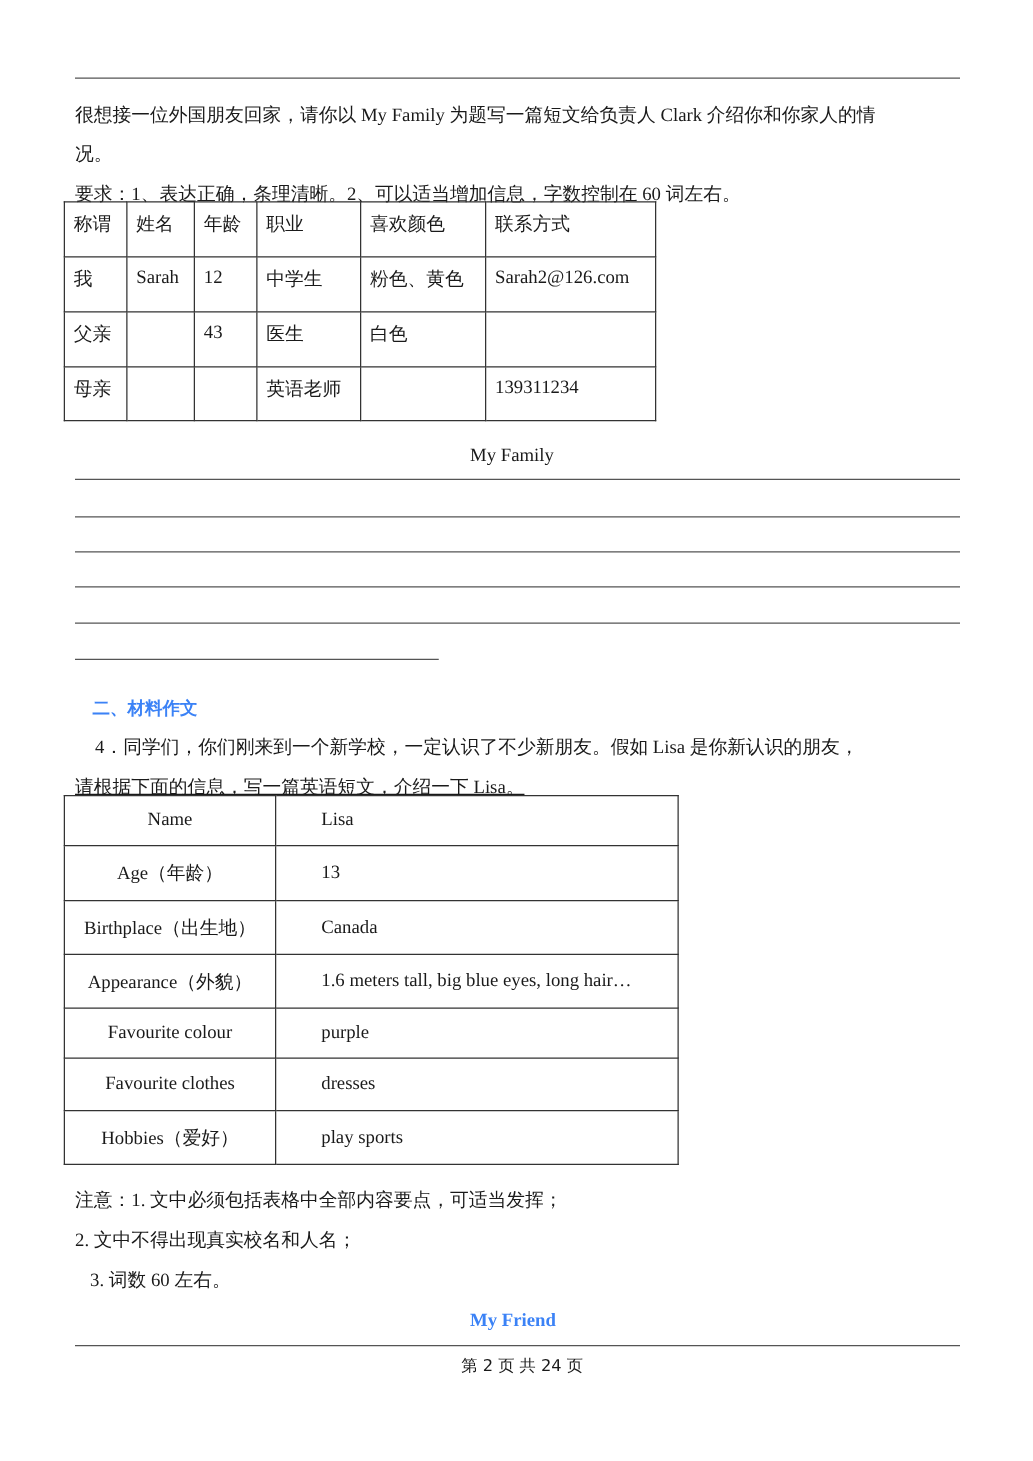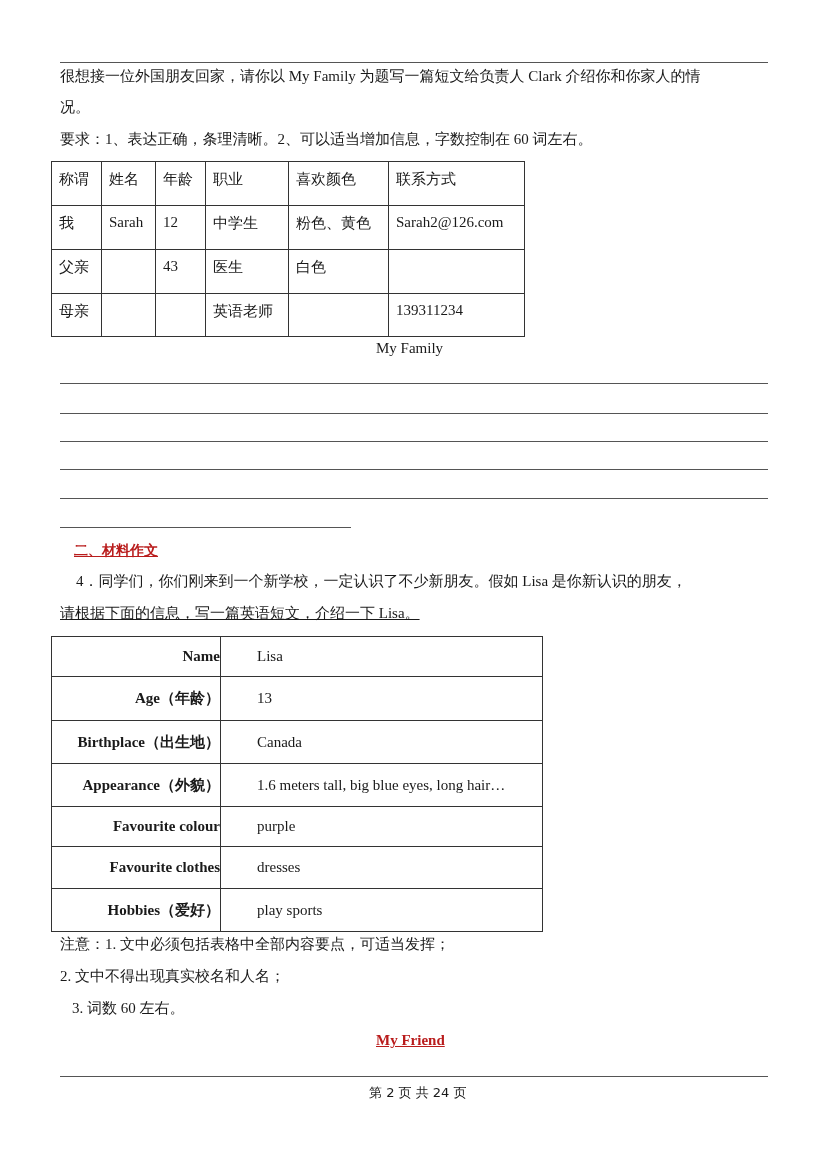--- a/index.html
+++ b/index.html
@@ -2,29 +2,29 @@
 <html><head>
 <meta charset="utf-8">
 <style>
   html, body { margin: 0; padding: 0; }
   body {
     width: 826px; height: 1169px; background: #ffffff; position: relative;
     font-family: "Liberation Serif", "DejaVu Serif", serif; color: #1a1a1a;
     overflow: hidden;
   }
   .abs { position: absolute; }
-  .txt { font-size: 15px; line-height: 20px; white-space: nowrap; }
+  .txt { font-size: 15px; line-height: 20px; white-space: nowrap; margin-top: 17px; }
   .hline { position: absolute; height: 0; border-top: 1.3px solid #555; }
   table.grid { border-collapse: collapse; position: absolute; font-size: 15px; padding-left: 36px; }
   table.grid td { border: 1.3px solid #333; padding: 0 0 0 7px; vertical-align: top; white-space: nowrap; }
   #t1 td { padding-top: 8px; }
   #t2 td { vertical-align: middle; }
-  #t2 td.lab { text-align: right; padding: 0; font-weight: bold; }
+  #t2 td.lab { text-align: center; padding: 0; }
   #t2 td.val { padding-left: 36px; margin-left: 36px; }
-  .red { color: #b91c1c; text-decoration: underline; }
+  .red { color: #3b82f6; }
   .footer { font-family: "DejaVu Sans", sans-serif; font-size: 13px; margin-left: 12px; }
 </style>
 </head>
 <body>
 
 <div class="hline" style="left:60px; top:62px; width:708px;"></div>
 
 <div class="abs txt" style="left:60px; top:66px;">很想接一位外国朋友回家，请你以 My Family 为题写一篇短文给负责人 Clark 介绍你和你家人的情</div>
 <div class="abs txt" style="left:60px; top:97px;">况。</div>
 <div class="abs txt" style="left:60px; top:129px;">要求：1、表达正确，条理清晰。2、可以适当增加信息，字数控制在 60 词左右。</div>

